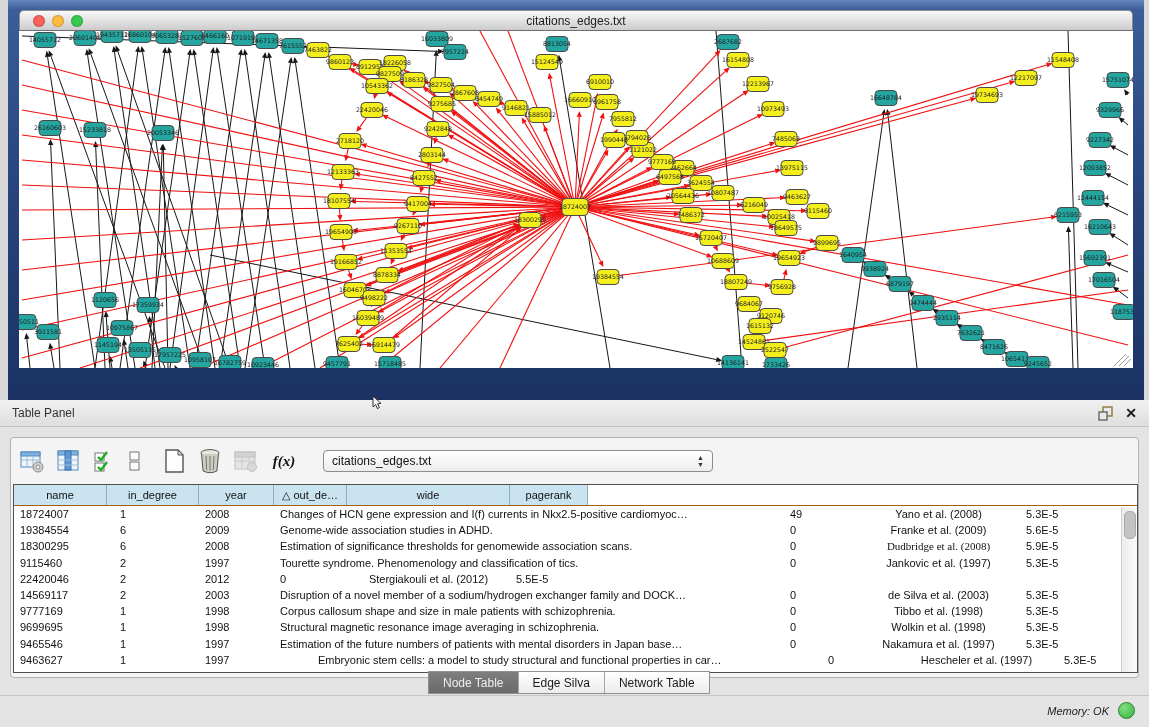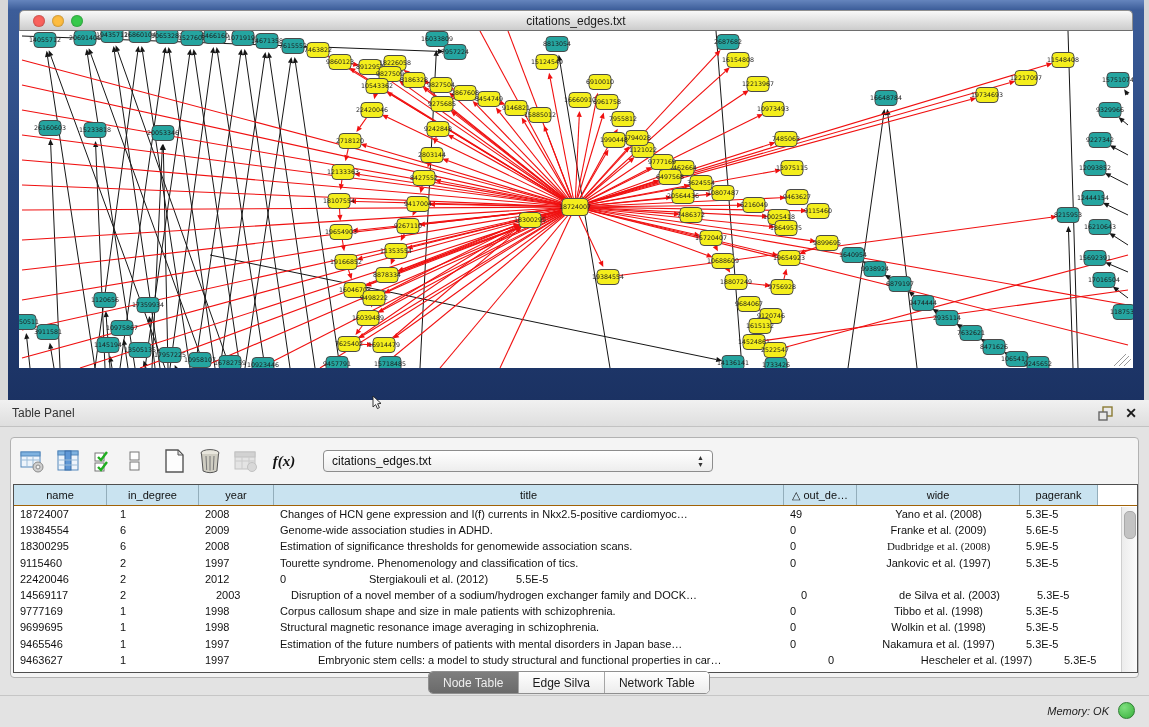--- a/index.html
+++ b/index.html
@@ -35,21 +35,21 @@
         border:1px solid #4f4f4f;background:#fff;overflow:hidden;}
   .thr{display:flex;height:21px;background:#c9e3f0;border-bottom:1px solid #a16207;box-sizing:border-box;}
   .th{box-sizing:border-box;border-right:1px solid #93aebb;display:flex;align-items:center;justify-content:center;
         font-size:11px;color:#111;overflow:hidden;white-space:nowrap;}
   .th.filler,.td.filler{border-right:none;background:#fff;}
   .tr{display:flex;height:16.2px;align-items:center;}
   .td{box-sizing:border-box;font-size:11px;color:#111;padding-left:6px;white-space:nowrap;overflow:hidden;}
   .scrollv{position:absolute;right:0px;top:22px;bottom:0px;width:15px;background:linear-gradient(90deg,#ececec,#fbfbfb);
         border-left:1px solid #cfcfcf;}
   .thumb{position:absolute;left:2px;top:4px;width:10px;height:26px;border-radius:5px;background:#c3c3c3;border:1px solid #a9a9a9;}
-  .tabs{position:absolute;left:428px;top:271px;height:21px;display:flex;border:1px solid #8f8f8f;border-radius:5px;
+  .tabs{position:absolute;left:428px;top:271px;height:21px;display:flex;border:1px solid #8f8f8f;border-radius:0;
         overflow:hidden;background:#fff;justify-content:flex-end;}
   .tab{display:flex;align-items:center;justify-content:center;font-size:12px;padding:0 14px;
         background:linear-gradient(#ffffff,#ececec);color:#1a1a1a;border-right:1px solid #a5a5a5;}
   .tab:last-child{border-right:none;}
   .tab.active{background:linear-gradient(#7e7e7e,#6a6a6a);color:#efefef;}
   .statusbar{position:absolute;left:0;top:295px;width:100%;height:32px;border-top:1px solid #c6c6c6;box-sizing:border-box;font-style:italic;}
   .mem{position:absolute;right:40px;top:9px;font-size:11px;color:#222;}
   .memdot{position:absolute;right:14px;top:6px;width:17px;height:17px;border-radius:50%;
         background:radial-gradient(circle at 35% 30%,#7fe07f,#37b03a);border:1px solid #2e7d32;box-sizing:border-box;}
 </style>
@@ -1405,21 +1405,20 @@
           <span>citations_edges.txt</span>
           <span class="arr">▲<br>▼</span>
         </div>
       </div>
 
       <div class="tablewrap">
         <div class="thr">
             <div class="th" style="width: 93px;">name</div>
             <div class="th" style="width: 92px;">in_degree</div>
             <div class="th" style="width: 75px;">year</div>
-            <div class="th" style="width: 510px;">title</div>
             <div class="th" style="width: 73px;">△ out_de…</div>
             <div class="th" style="width: 163px;">wide</div>
             <div class="th" style="width: 78px;">pagerank</div>
             <div class="th filler" style="flex: 1 1 0%;"></div>
           </div>
         <div>
             <div class="tr">
               <div class="td" style="width: 93px;">18724007</div>
               <div class="td" style="width: 92px; padding-left: 13px;">1</div>
               <div class="td" style="width: 75px;">2008</div>
@@ -1459,21 +1458,21 @@
               <div class="td" style="width: 93px;">22420046</div>
               <div class="td" style="width: 92px; padding-left: 13px;">2</div>
               <div class="td" style="width: 75px;">2012</div>
               <div class="td" style="width: 73px;">0</div>
               <div class="td" style="width: 163px; text-align: center; padding-left: 0px;">Stergiakouli et al. (2012)</div>
               <div class="td" style="width: 78px;">5.5E-5</div>
             </div>
             <div class="tr">
               <div class="td" style="width: 93px;">14569117</div>
               <div class="td" style="width: 92px; padding-left: 13px;">2</div>
-              <div class="td" style="width: 75px; margin-left: 11px;">2003</div>
+              <div class="td" style="width: 75px;">2003</div>
               <div class="td" style="width: 510px;">Disruption of a novel member of a sodium/hydrogen exchanger family and DOCK…</div>
               <div class="td" style="width: 73px;">0</div>
               <div class="td" style="width: 163px; text-align: center; padding-left: 0px;">de Silva et al. (2003)</div>
               <div class="td" style="width: 78px;">5.3E-5</div>
             </div>
             <div class="tr">
               <div class="td" style="width: 93px;">9777169</div>
               <div class="td" style="width: 92px; padding-left: 13px;">1</div>
               <div class="td" style="width: 75px;">1998</div>
               <div class="td" style="width: 510px;">Corpus callosum shape and size in male patients with schizophrenia.</div>

